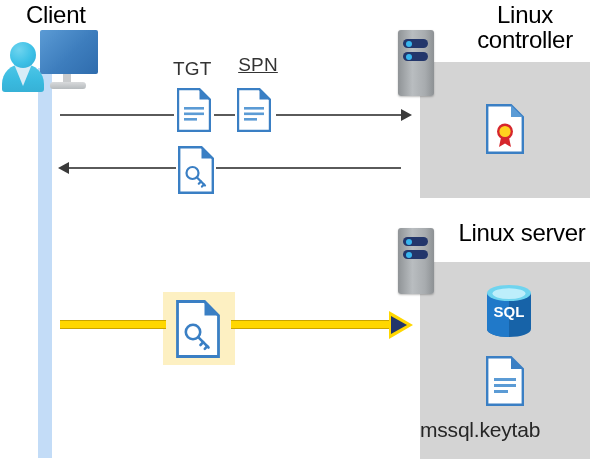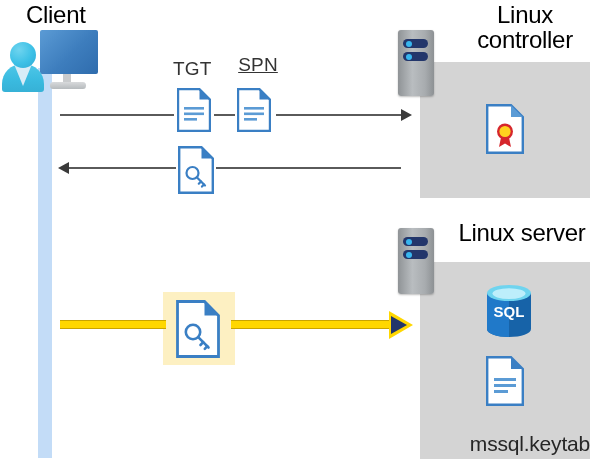--- a/index.html
+++ b/index.html
@@ -165,23 +165,23 @@
 
   
   #sql-db {
     left: 486px; top: 284px;
     width: 46px; height: 54px;
   }
   #sql-db svg { display: block; width: 100%; height: 100%; }
 
   
   #keytab-caption {
-    left: 420px; top: 432px;
+    left: 420px; top: 418px;
     width: 170px;
-    text-align: right;
+    text-align: left;
     font-size: 21px;
     color: #262626;
     letter-spacing: -0.2px;
   }
 </style>
 </head>
 <body>
 
 <div id="canvas">
 

